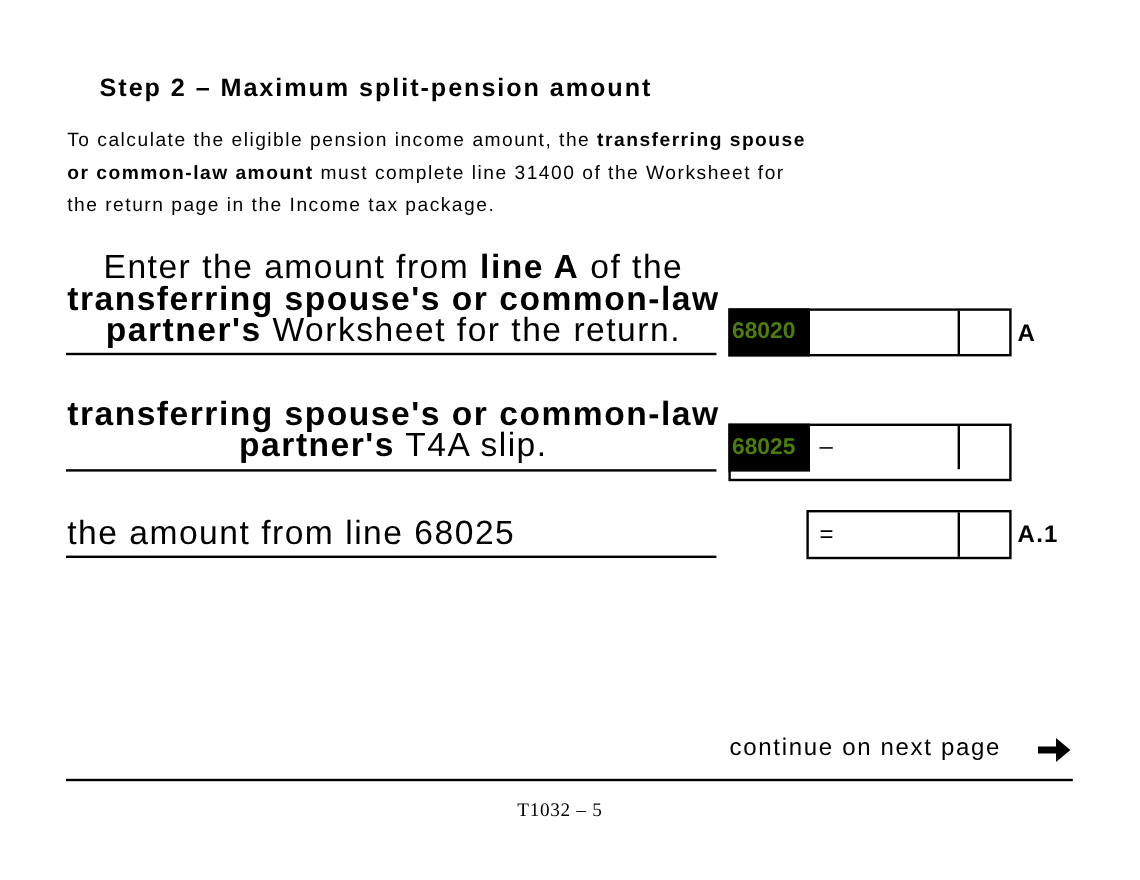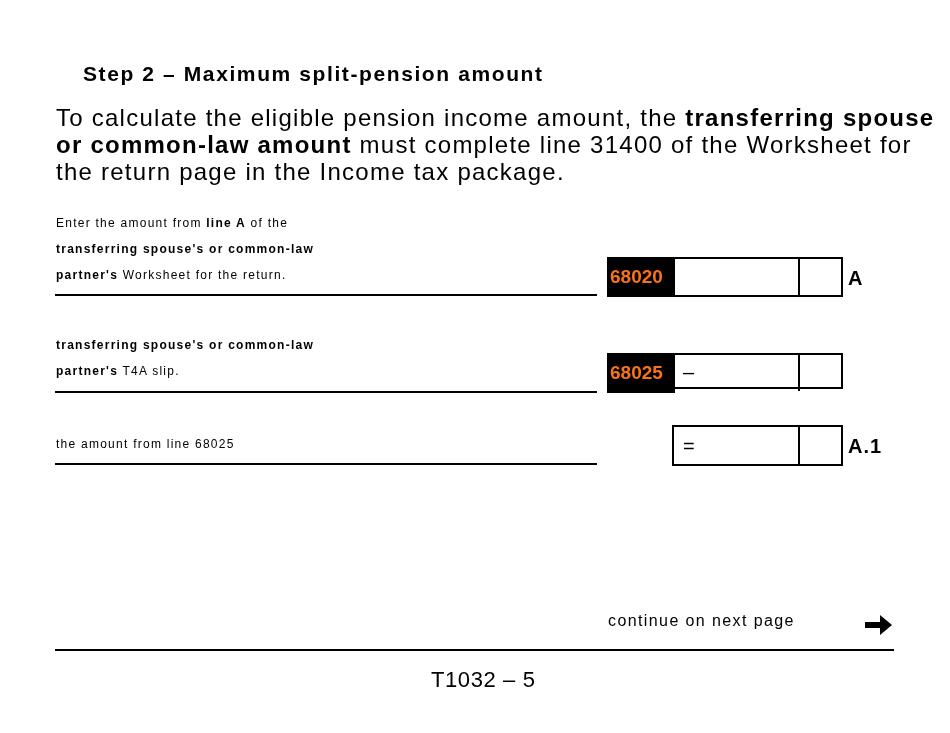--- a/index.html
+++ b/index.html
@@ -1,32 +1,32 @@
 <!DOCTYPE html>
 <html><head>
 <meta charset="utf-8">
 <style>
   html,body{margin:0;padding:0;background:#fff;}
   body{width:950px;height:733px;position:relative;overflow:hidden;
        font-family:"Liberation Sans",sans-serif;color:#000;}
   .abs{position:absolute;}
   .heading{left:56px;top:62px;font-size:21px;font-weight:bold;letter-spacing:1.6px;white-space:nowrap;margin-left:27px;}
-  .para{left:56px;top:104px;font-size:24px;line-height:27px;letter-spacing:1.25px;white-space:nowrap;}
-  .row-text{left:56px;font-size:12px;line-height:26px;letter-spacing:1.25px;white-space:nowrap;}
+  .para{left:56px;top:104px;font-size:16px;line-height:27px;letter-spacing:1.25px;white-space:nowrap;}
+  .row-text{left:56px;font-size:28px;line-height:26px;letter-spacing:1.25px;white-space:nowrap;text-align:center;}
   b{font-weight:bold;}
   .rule{left:55px;width:542px;height:2px;background:#000;}
   .box{border:2px solid #000;box-sizing:border-box;background:#fff;}
-  .code{background:#000;color:#f97316;font-weight:bold;font-size:19px;
+  .code{background:#000;color:#4d7c0f;font-weight:bold;font-size:19px;
         display:flex;align-items:center;padding-left:3px;box-sizing:border-box;}
   .divider{width:2px;background:#000;}
   .sign{font-size:20px;}
   .line-label{font-size:20px;font-weight:bold;letter-spacing:1px;}
-  .continue{font-size:16px;letter-spacing:1.4px;white-space:nowrap;}
+  .continue{font-size:20px;letter-spacing:1.4px;white-space:nowrap;}
   .footer-rule{left:55px;width:839px;height:2px;background:#000;top:649px;}
-  .footer{left:431px;top:667px;font-size:22px;letter-spacing:0.6px;white-space:nowrap;}
+  .footer{left:431px;top:667px;font-size:16px;letter-spacing:0.6px;white-space:nowrap;font-family:Liberation Serif, serif;}
 </style>
 </head>
 <body>
 
 <div class="abs heading">Step 2 – Maximum split-pension amount</div>
 
 <div class="abs para">
   <span>To calculate the eligible pension income amount, the </span><b>transferring spouse</b><br>
   <b>or common-law amount</b><span> must complete line 31400 of the Worksheet for</span><br>
   <span>the return page in the Income tax package.</span>
@@ -47,21 +47,21 @@
 </div>
 <div class="abs line-label" style="left:848px;top:267px;">A</div>
 
 <div class="abs row-text" style="top:306px;">
   <br>
   <b>transferring spouse's or common-law</b><br>
   <b>partner's</b><span> T4A slip.</span>
 </div>
 <div class="abs rule" style="top:391px;"></div>
 
-<div class="abs box" style="left:607px;top:353px;width:236px;height:36px;">
+<div class="abs box" style="left:607px;top:353px;width:236px;height:48px;">
   <div class="abs code" style="left:-2px;top:-2px;width:68px;height:40px;">68025</div>
   <span class="abs sign" style="left:74px;top:6px;">–</span>
   <div class="abs divider" style="left:189px;top:0;height:36px;"></div>
   <span class="abs" style="left:90px;top:8px;"></span>
   <span class="abs" style="left:195px;top:8px;"></span>
 </div>
 
 <div class="abs row-text" style="top:405px;">
   <br>
   <span>the amount from line 68025</span>

